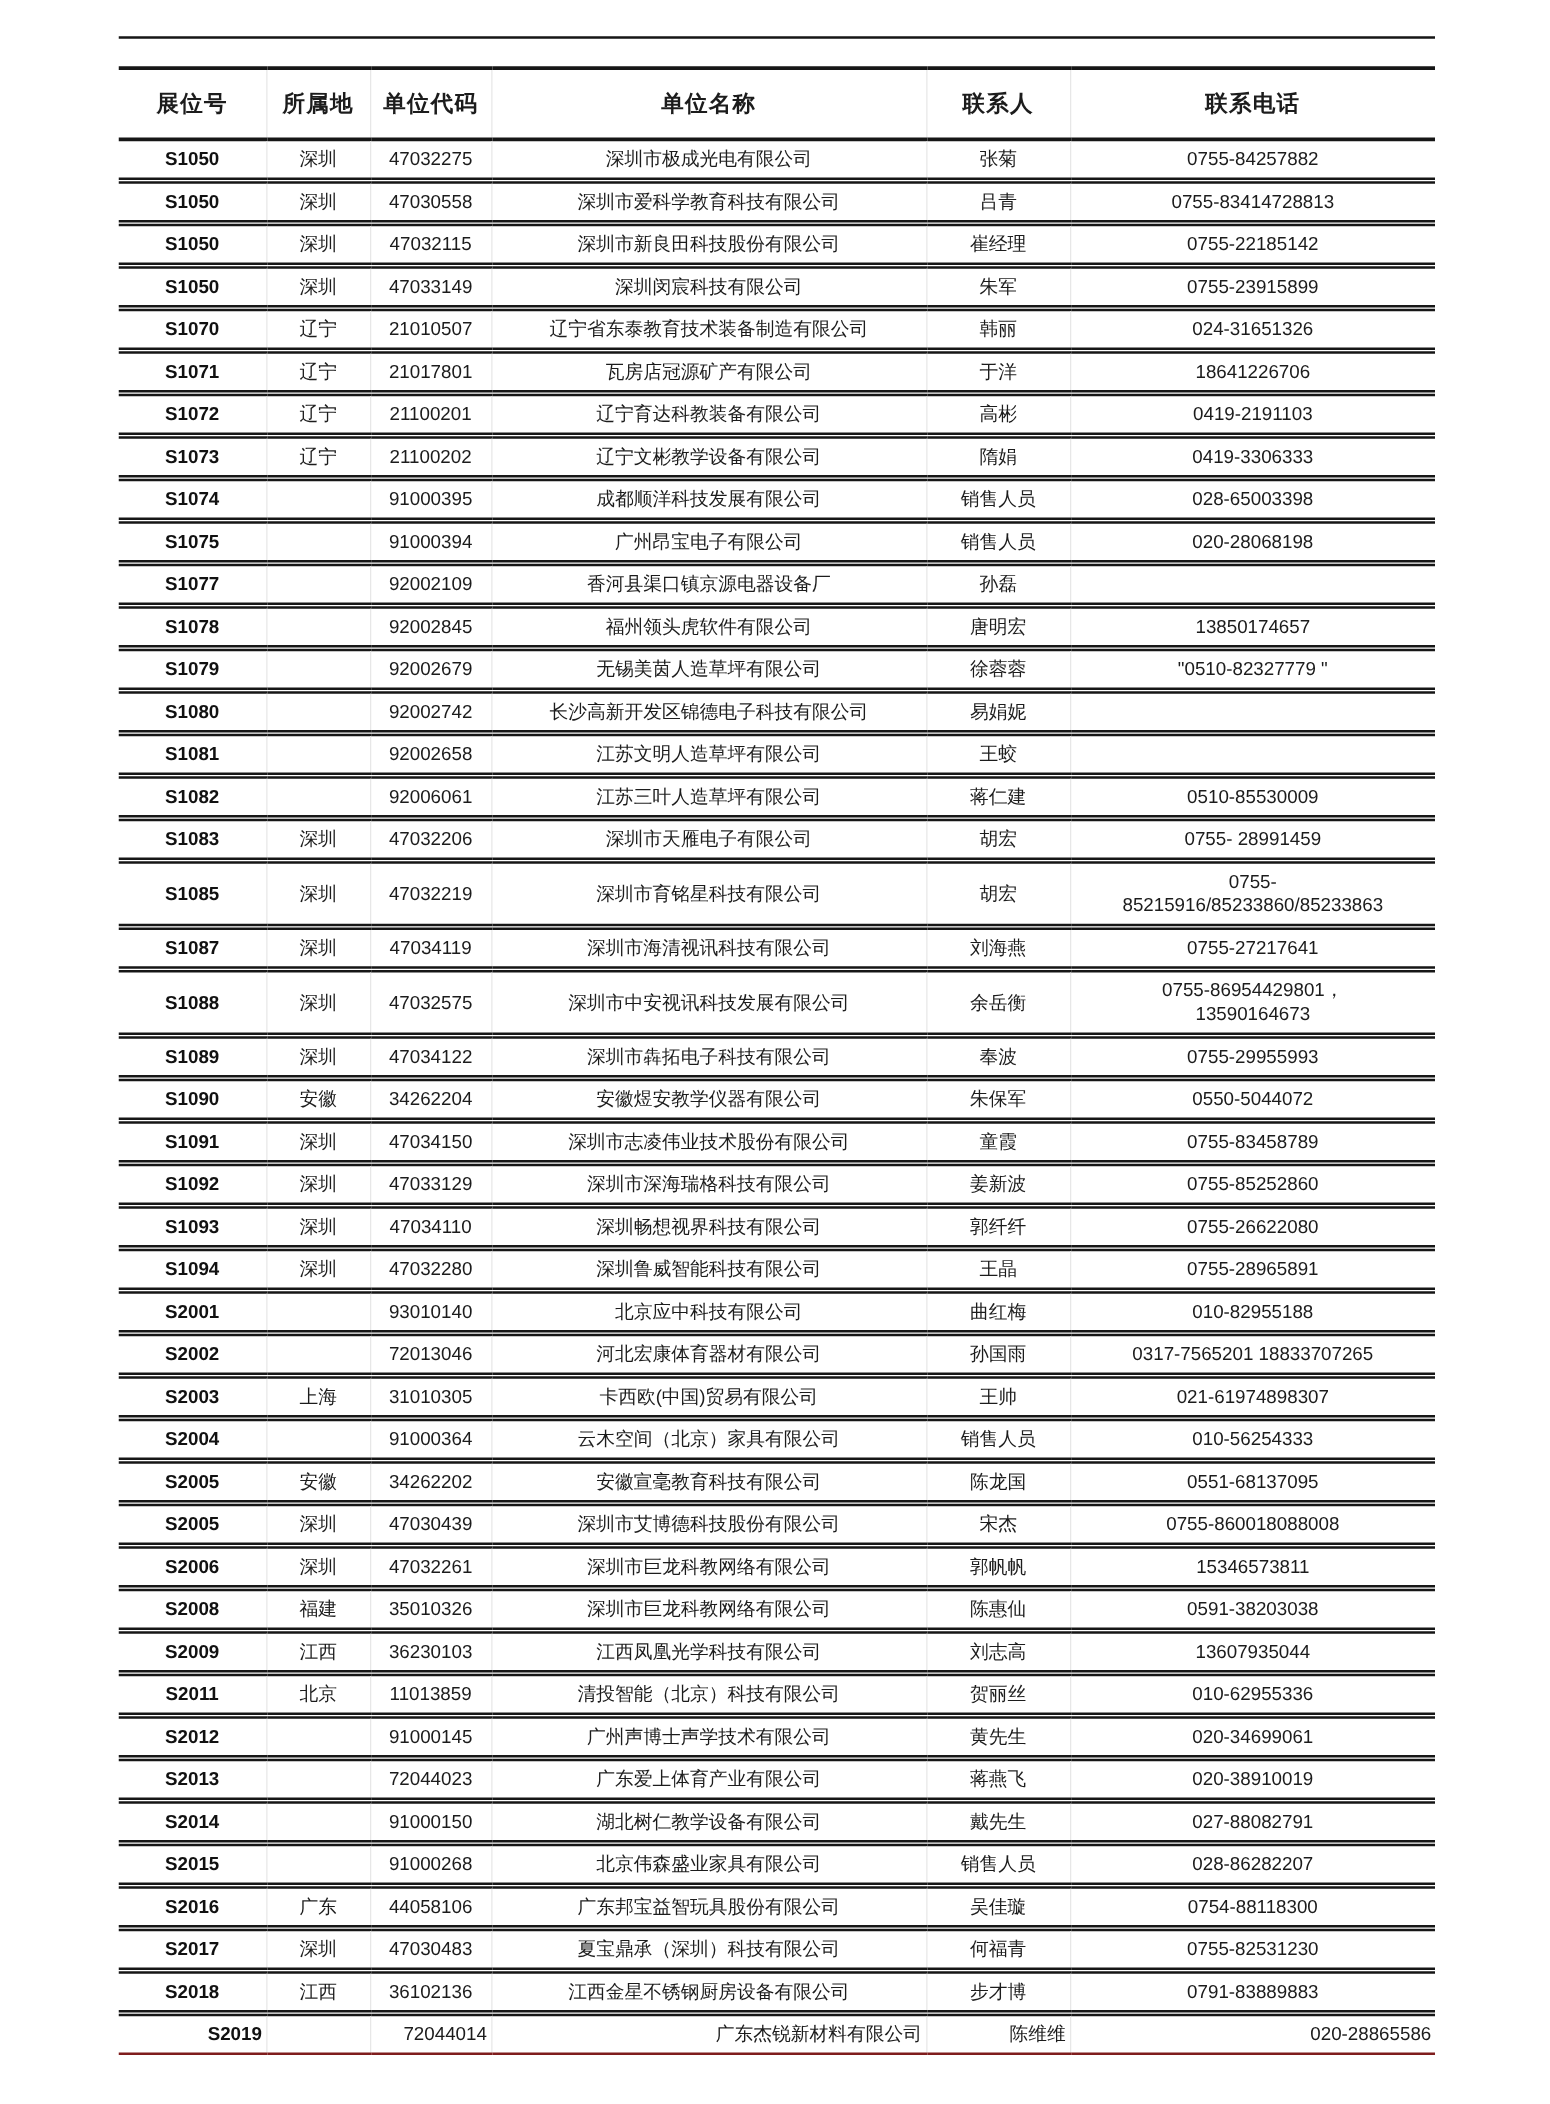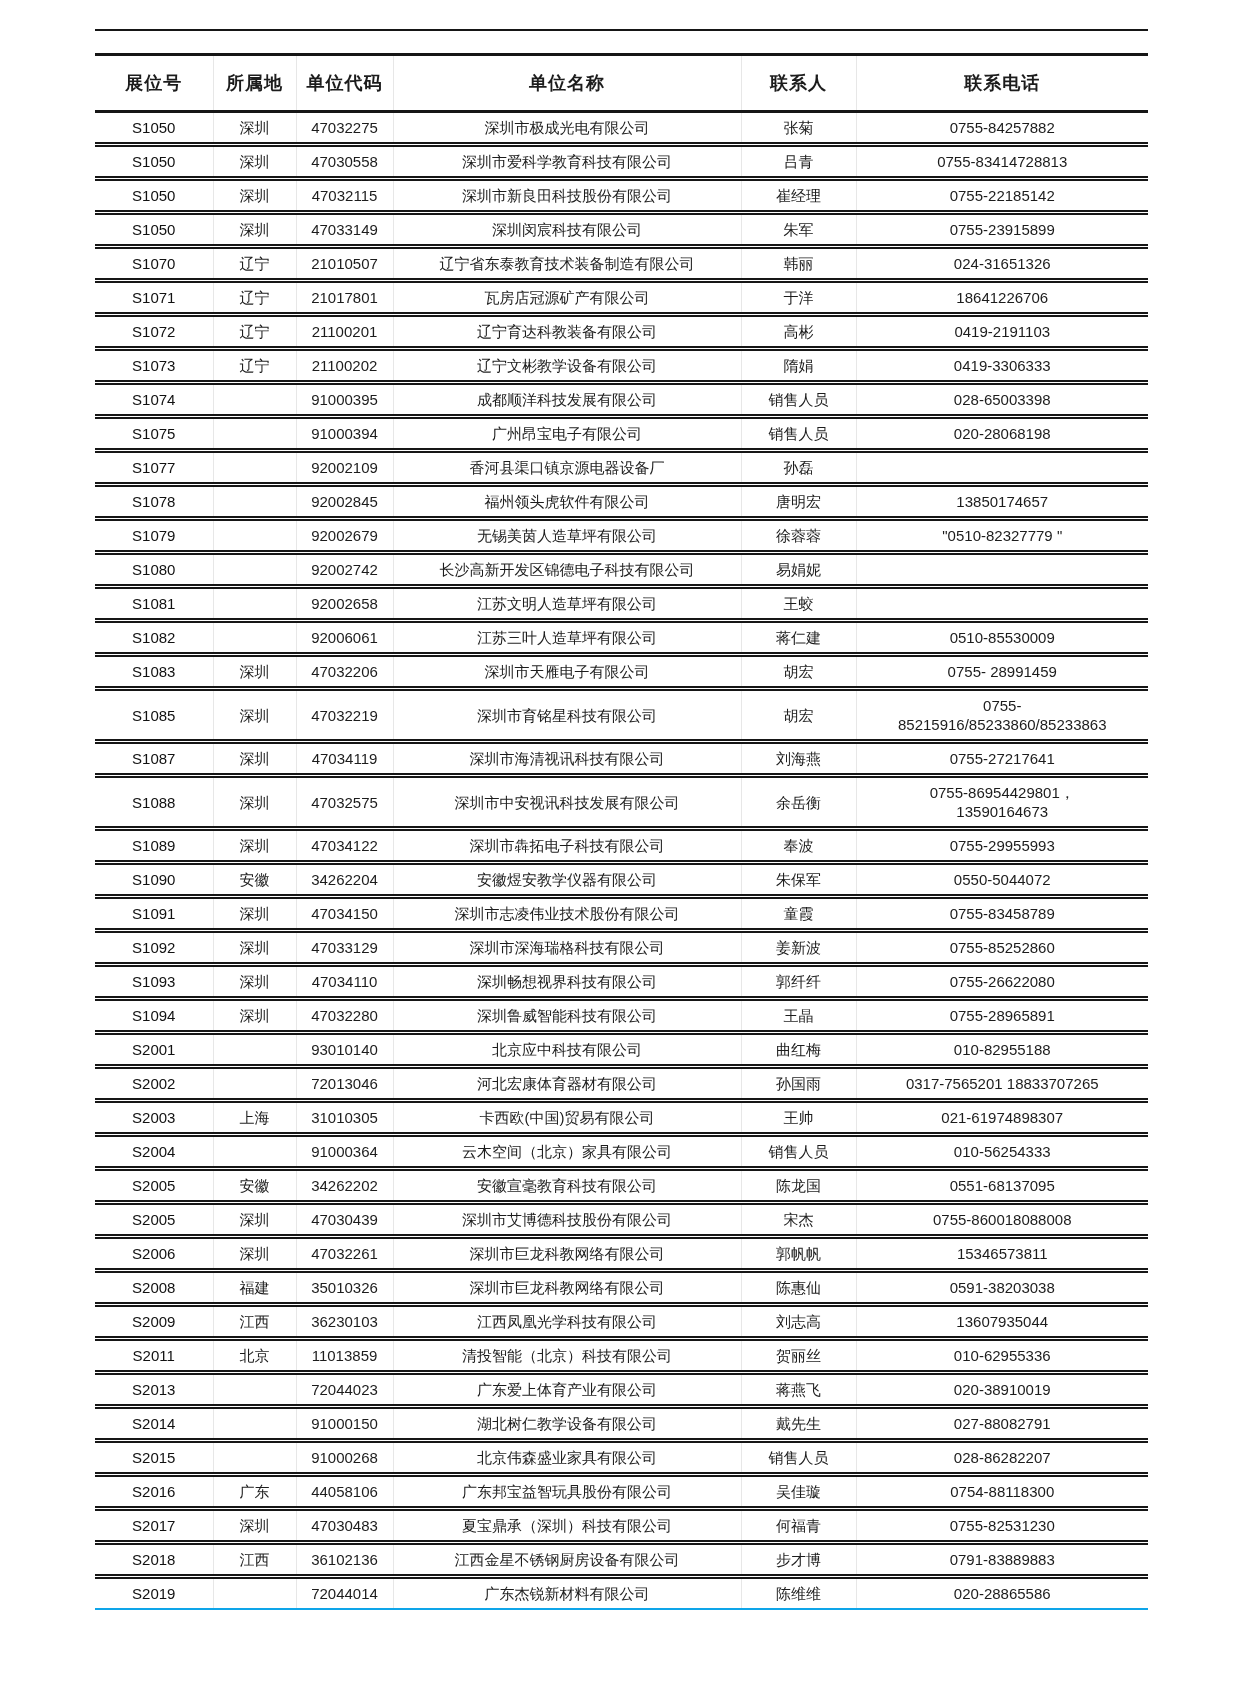--- a/index.html
+++ b/index.html
@@ -43,28 +43,29 @@
     border-bottom: 5px double #161616;
     font-size: 15px;
     line-height: 19px;
     text-align: center;
     vertical-align: middle;
     padding: 5px 3px;
     overflow: visible;
     word-break: keep-all;
   }
   table.exhibitors tbody tr:last-child td {
-    border-bottom: 2px solid #0ea5e9;
+    border-bottom: 2px solid #7f1d1d;
+    text-align: right;
   }
   
   table.exhibitors th + th,
   table.exhibitors td + td {
     border-left: 1px solid #e7e7e7;
   }
-  .c-booth   { font-weight: normal; color: #111; }
+  .c-booth   { font-weight: bold; color: #111; }
   .c-name    { text-align: left; padding-left: 9px; white-space: nowrap; }
   .c-phone   { white-space: pre-line; margin-top: 24px; }
   .c-code, .c-phone { font-family: "Liberation Sans", sans-serif; }
 </style>
 </head>
 <body>
 
 <div class="sheet">
   <div class="top-rule"></div>
 
@@ -372,20 +373,28 @@
         </tr>
         <tr>
           <td class="c-booth">S2011</td>
           <td class="c-region">北京</td>
           <td class="c-code">11013859</td>
           <td class="c-name">清投智能（北京）科技有限公司</td>
           <td class="c-contact">贺丽丝</td>
           <td class="c-phone">010-62955336</td>
         </tr>
         <tr>
+          <td class="c-booth">S2012</td>
+          <td class="c-region"></td>
+          <td class="c-code">91000145</td>
+          <td class="c-name">广州声博士声学技术有限公司</td>
+          <td class="c-contact">黄先生</td>
+          <td class="c-phone">020-34699061</td>
+        </tr>
+        <tr>
           <td class="c-booth">S2013</td>
           <td class="c-region"></td>
           <td class="c-code">72044023</td>
           <td class="c-name">广东爱上体育产业有限公司</td>
           <td class="c-contact">蒋燕飞</td>
           <td class="c-phone">020-38910019</td>
         </tr>
         <tr>
           <td class="c-booth">S2014</td>
           <td class="c-region"></td>

